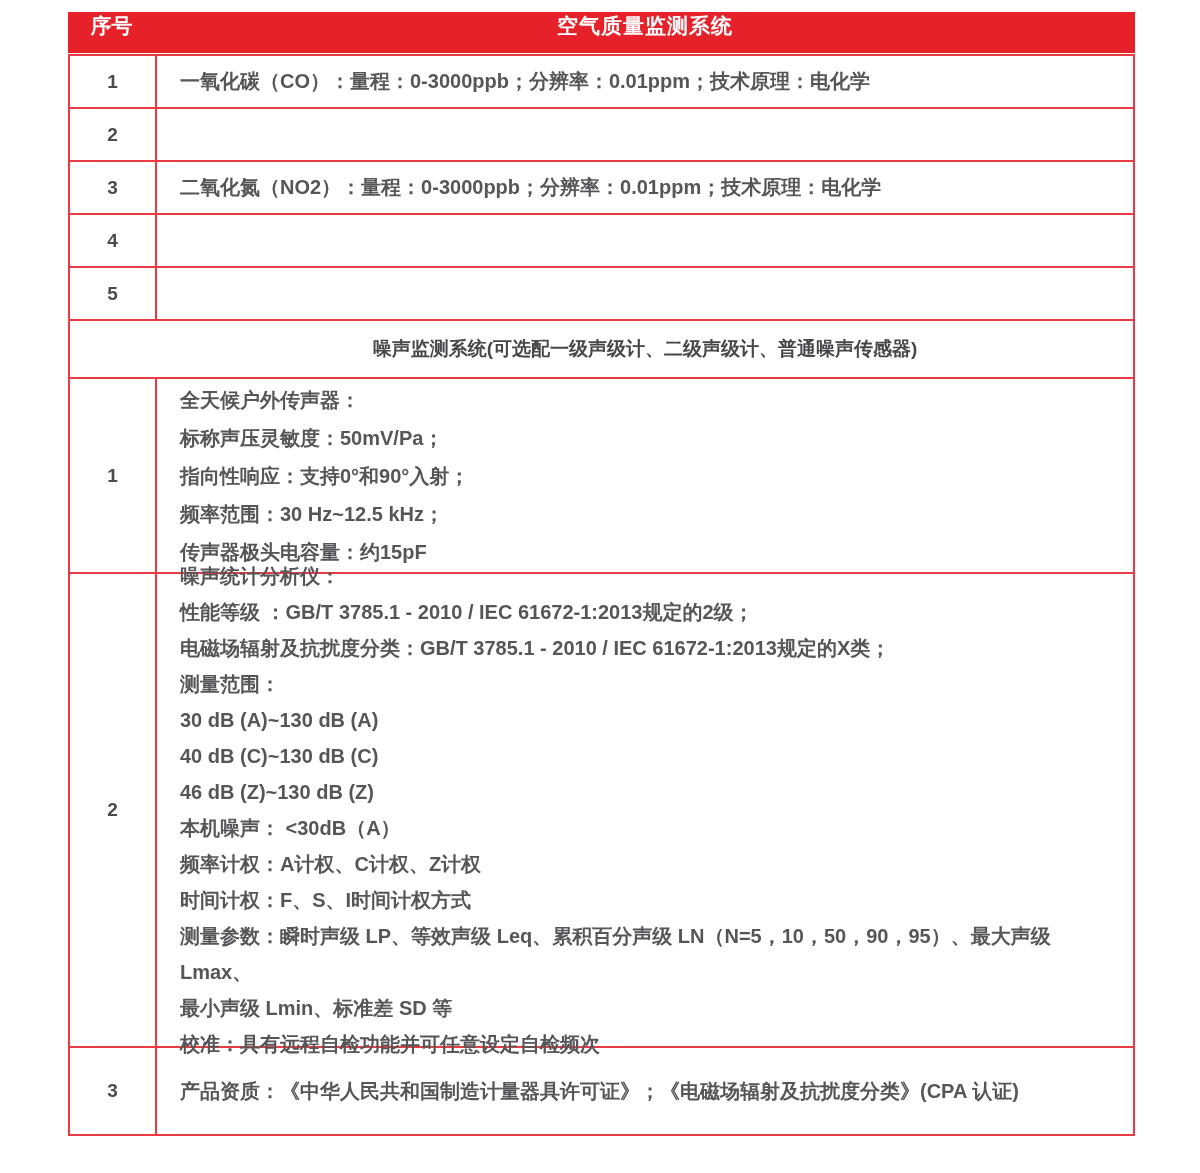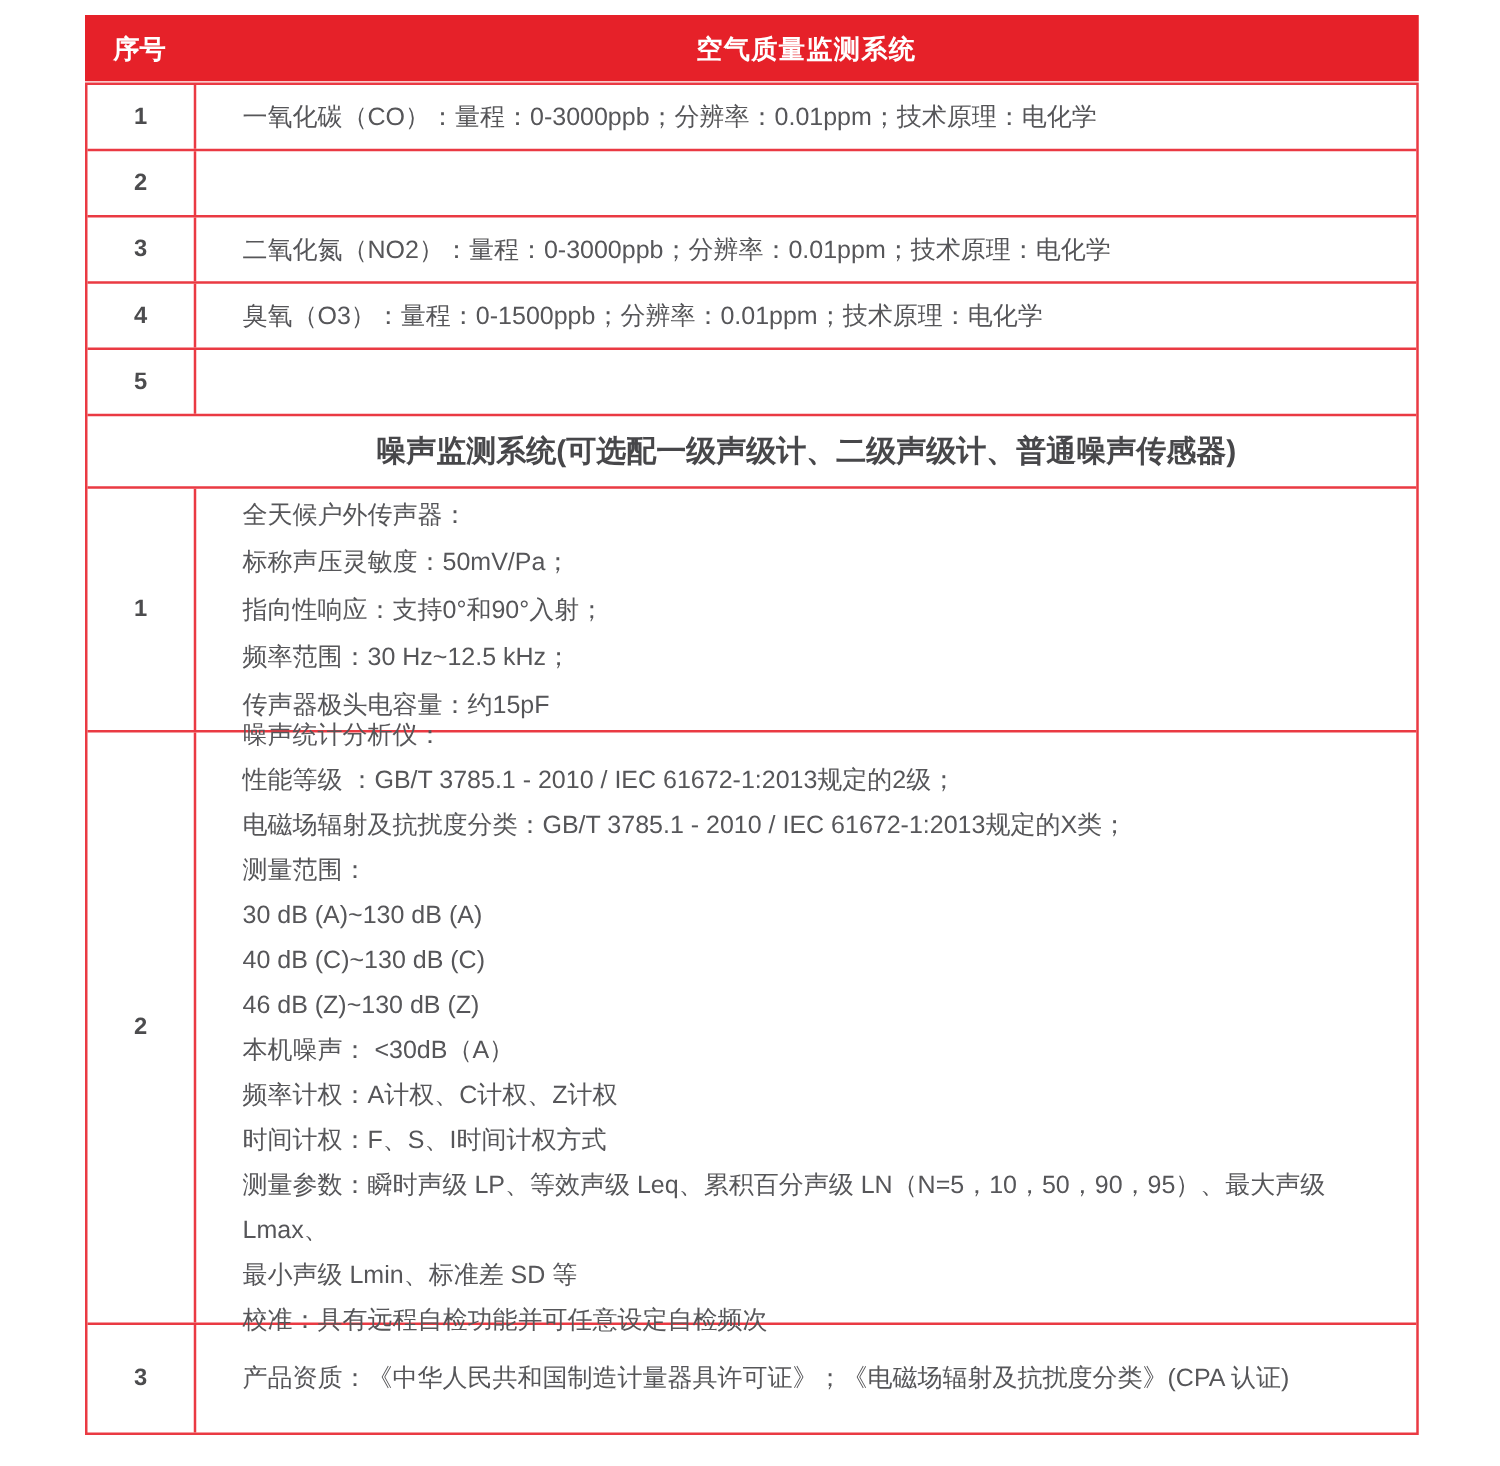--- a/index.html
+++ b/index.html
@@ -19,24 +19,24 @@
     font-family: "Liberation Sans", "DejaVu Sans", sans-serif;
     color: var(--body-text);
   }
   .spec-table {
     position: absolute;
     left: 68px;
     top: 12px;
     width: 1067px;
   }
   .t-header {
-    height: 53px;
+    height: 41px;
     background: var(--header-bg);
     display: flex;
-    align-items: center;
+    align-items: flex-start;
   }
   .t-header .h-no {
     width: 87px;
     display: flex;
     align-items: center;
     justify-content: center;
     color: var(--header-text);
     font-weight: bold;
     font-size: 21px;
   }
@@ -67,23 +67,24 @@
     align-items: center;
     justify-content: center;
     font-weight: bold;
     font-size: 19px;
     color: var(--number-text);
   }
   .cell-text {
     flex: 1;
     display: flex;
     align-items: center;
-    padding: 6px 20px 6px 37px;
+    padding: 6px 20px 6px 23px;
     font-size: 20px;
     color: var(--body-text);
+    font-weight: bold;
   }
   .lines { white-space: pre-line; }
   .lh38 { line-height: 38px; }
   .lh36 { line-height: 36px; }
   .r53  { height: 53px; }
   .r58  { height: 58px; }
   .r195 { height: 195px; }
   .r474 { height: 474px; }
   .r86  { height: 86px; }
   .section-row {
@@ -114,28 +115,27 @@
     </div>
     <div class="t-row r53">
       <div class="cell-no">2</div>
     </div>
     <div class="t-row r53">
       <div class="cell-no">3</div>
       <div class="cell-text">二氧化氮（NO2）：量程：0-3000ppb；分辨率：0.01ppm；技术原理：电化学</div>
     </div>
     <div class="t-row r53">
       <div class="cell-no">4</div>
-      <div class="cell-text">臭氧（O3）：量程：0-1500ppb；分辨率：0.01ppm；技术原理：电化学</div>
     </div>
     <div class="t-row r53">
       <div class="cell-no">5</div>
     </div>
 
     <div class="t-row r58">
-      <div class="section-row cell-text" style="padding:0 0 0 87px; font-size:24px;border-radius:18px;">噪声监测系统(可选配一级声级计、二级声级计、普通噪声传感器)</div>
+      <div class="section-row cell-text" style="padding:0 0 0 87px; font-size:19px;border-radius:18px;">噪声监测系统(可选配一级声级计、二级声级计、普通噪声传感器)</div>
     </div>
 
     <div class="t-row r195">
       <div class="cell-no">1</div>
       <div class="cell-text">
         <div class="lines lh38">全天候户外传声器：
 标称声压灵敏度：50mV/Pa；
 指向性响应：支持0°和90°入射；
 频率范围：30 Hz~12.5 kHz；
 传声器极头电容量：约15pF</div>

